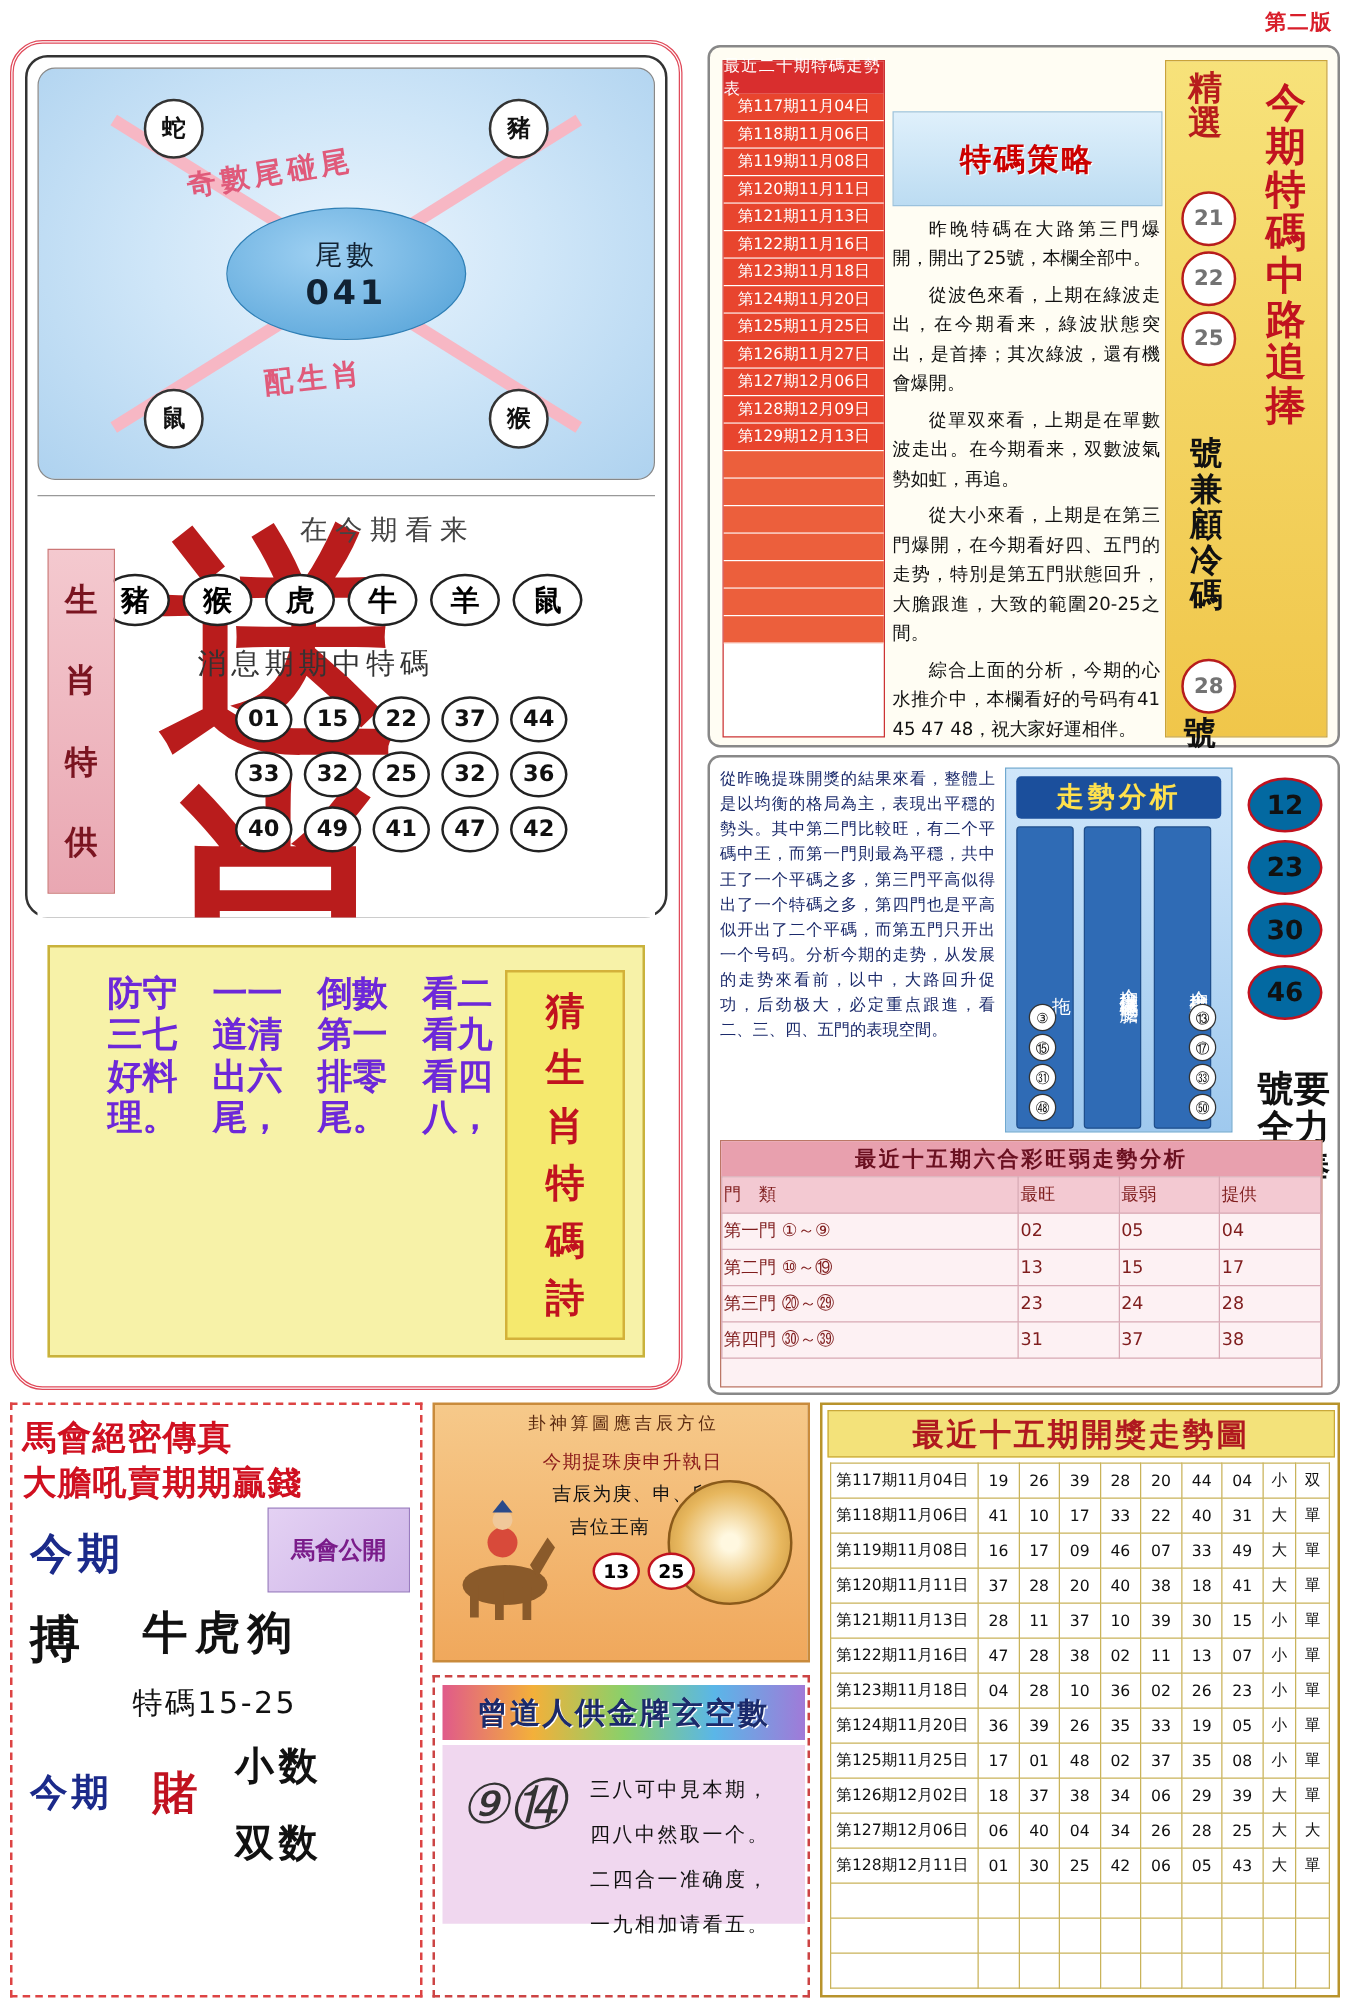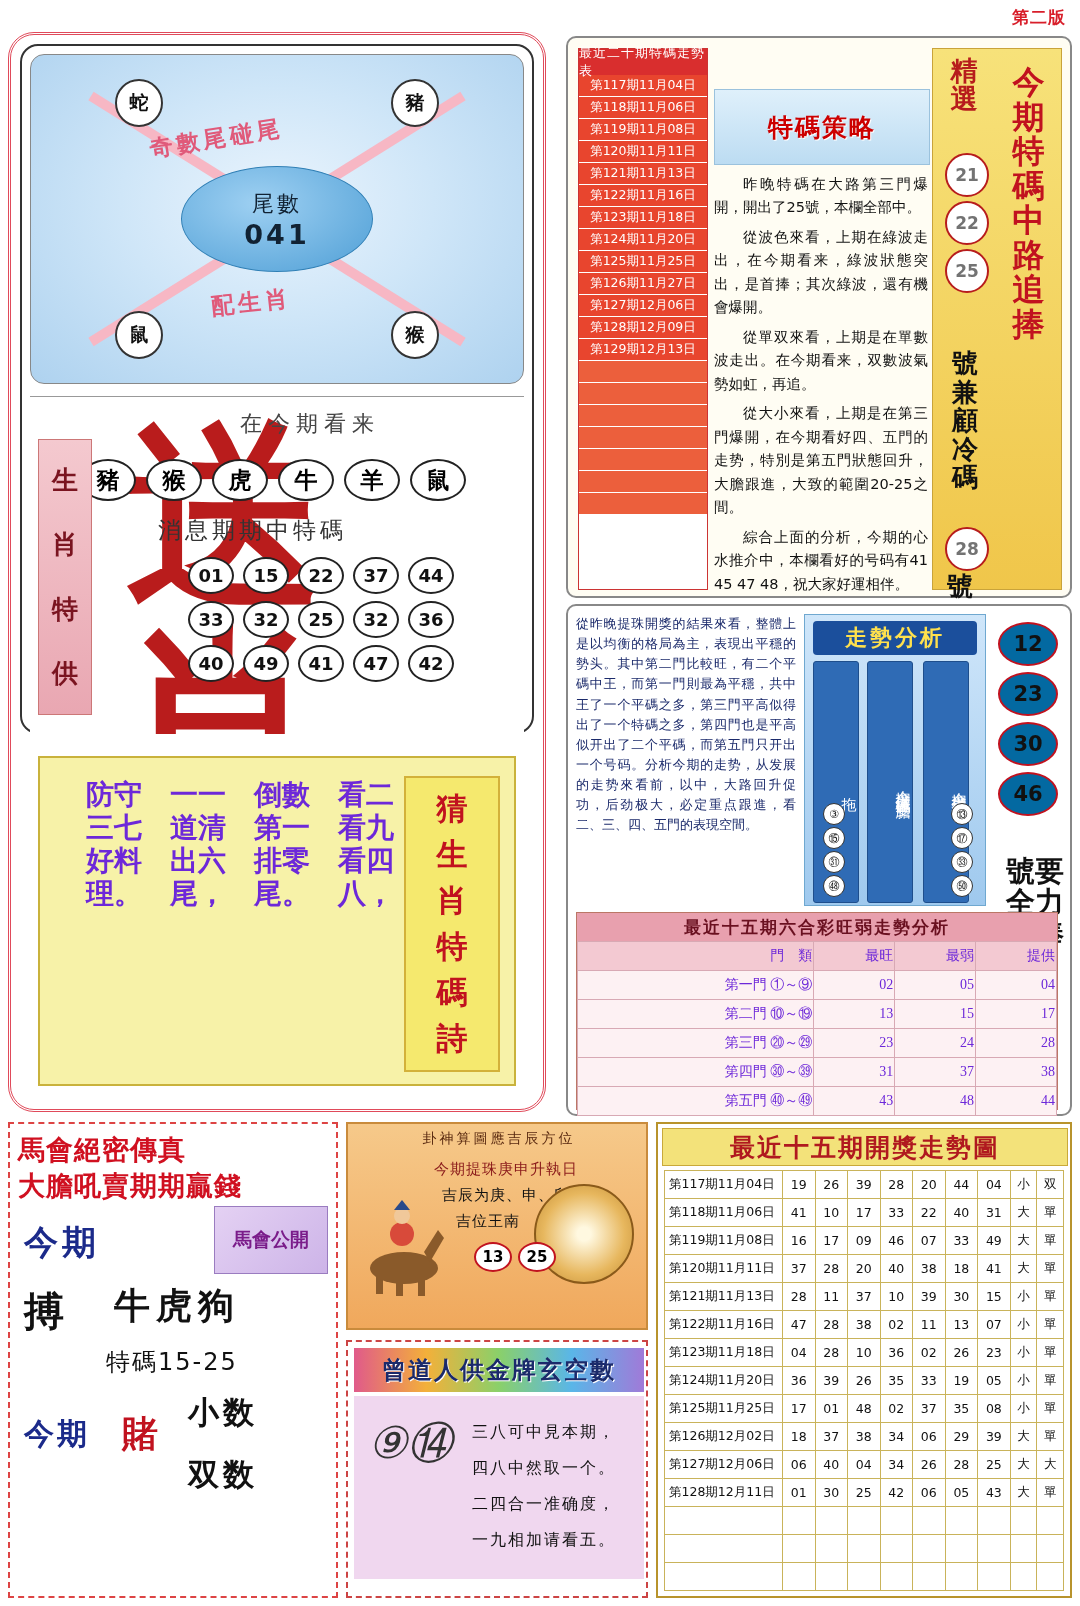--- a/index.html
+++ b/index.html
@@ -68,21 +68,21 @@
   #ta-mid{position:absolute;left:236px;top:8px;width:180px;height:290px;background:linear-gradient(180deg,#cfe6fa,#9fc9ee);border:1px solid #6fa8d0;}
   #ta-mid-title{position:absolute;left:8px;top:6px;width:164px;height:34px;background:#1b4f9c;color:#ffe14d;font-size:22px;font-weight:bold;display:flex;align-items:center;justify-content:center;letter-spacing:3px;border-radius:4px;}
   .ta-col{position:absolute;top:46px;width:44px;height:232px;background:#2f6bb5;border:1px solid #1e4e8c;border-radius:3px;color:#fff;font-size:15px;writing-mode:vertical-rl;text-orientation:upright;display:flex;align-items:flex-start;justify-content:center;padding-top:8px;letter-spacing:2px;}
   .ta-mini{position:absolute;width:20px;height:20px;border-radius:50%;background:#fff;border:1px solid #333;font-size:11px;display:flex;align-items:center;justify-content:center;color:#111;}
   #ta-balls{position:absolute;right:6px;top:10px;width:72px;}
   .ta-ball{width:56px;height:40px;margin:6px auto;border-radius:50%;background:#0369a1;border:2px solid #c1121f;display:flex;align-items:center;justify-content:center;font-size:21px;font-weight:bold;color:#111;}
   #ta-right-text{position:absolute;right:4px;top:250px;width:62px;font-size:29px;font-weight:bold;color:#111;text-align:center;line-height:1.08;}
   #ta-table{position:absolute;left:8px;top:306px;width:480px;height:196px;border:1px solid #b76;background:#fdf1f3;}
   #ta-table .hd{height:28px;background:#e8a0ae;color:#6a1020;font-size:17px;display:flex;align-items:center;justify-content:center;letter-spacing:2px;font-weight:bold;}
   #ta-table table{width:100%;border-collapse:collapse;font-size:14px;}
-  #ta-table th,#ta-table td{border:1px solid #d8a9b4;text-align:right;height:26px;color:#6d28d9;font-family:Liberation Serif, serif;}
+  #ta-table th,#ta-table td{border:1px solid #d8a9b4;text-align:left;height:26px;color:#7f1d1d;}
   #ta-table th{background:#f3c9d2;font-weight:normal;}
   #ta-table td{background:#fdf1f3;}
 
   
   #bl-box{left:8px;top:1122px;width:330px;height:476px;border:2px dashed #d44;background:#fff;}
   #bl-title1{position:absolute;left:8px;top:8px;font-size:27px;font-weight:bold;color:#d01020;letter-spacing:1px;}
   #bl-title2{position:absolute;left:8px;top:44px;font-size:27px;font-weight:bold;color:#d01020;letter-spacing:1px;}
   #bl-stamp{position:absolute;right:8px;top:82px;width:112px;height:66px;background:linear-gradient(135deg,#e4d1f3,#cdb4e8);border:1px solid #9a7cc0;display:flex;align-items:center;justify-content:center;color:#7a1c8a;font-size:19px;font-weight:bold;}
   #bl-cur{position:absolute;left:14px;top:96px;font-size:34px;font-weight:bold;color:#1b2a8a;letter-spacing:4px;}
   #bl-bo{position:absolute;left:14px;top:160px;font-size:40px;font-weight:bold;color:#111;}
@@ -100,21 +100,21 @@
   #bm-l2{position:absolute;left:94px;top:62px;font-size:15px;color:#111;letter-spacing:1px;}
   #bm-l3{position:absolute;left:108px;top:88px;font-size:15px;color:#111;letter-spacing:1px;}
   .bm-ball{position:absolute;top:118px;width:34px;height:26px;border-radius:50%;background:#fff;border:2px solid #c1121f;display:flex;align-items:center;justify-content:center;font-size:15px;font-weight:bold;}
   #bm-horse{position:absolute;left:10px;top:48px;width:92px;height:130px;}
   #bm-wheel{position:absolute;right:12px;top:60px;width:96px;height:96px;border-radius:50%;background:radial-gradient(circle,#fff8e0 10%,#e7b75e 60%,#c08a33 100%);border:2px solid #8a5a1a;}
 
   
   #bp-box{left:346px;top:1340px;width:302px;height:258px;background:#fff;border:2px dashed #c44;}
   #bp-bar{position:absolute;left:6px;top:6px;width:290px;height:44px;background:linear-gradient(90deg,#e05a8a,#f3b03a,#8ad06a,#5ab6e8,#a07ad8);display:flex;align-items:center;justify-content:center;}
   #bp-bar span{font-size:24px;font-weight:bold;color:#1b2a6b;letter-spacing:2px;text-shadow:1px 1px 0 #fff;}
-  #bp-body{position:absolute;left:6px;top:54px;width:290px;height:183px;background:#f0d7ef;}
+  #bp-body{position:absolute;left:6px;top:54px;width:290px;height:143px;background:#f0d7ef;}
   #bp-sign{position:absolute;left:14px;top:18px;font-size:44px;color:#333;font-family:"DejaVu Serif","Liberation Serif",serif;font-style:italic;}
   .bp-line{position:absolute;left:118px;font-size:16px;color:#111;letter-spacing:2px;}
 
   
   #br-box{left:656px;top:1122px;width:416px;height:476px;border:2px solid #b8932c;background:#fff;}
   #br-title{position:absolute;left:4px;top:4px;width:404px;height:36px;background:#f3e27a;border:1px solid #c9a93a;display:flex;align-items:center;justify-content:center;font-size:25px;font-weight:bold;color:#b0191f;letter-spacing:2px;}
   #br-table{position:absolute;left:6px;top:46px;width:400px;border-collapse:collapse;font-size:12.5px;}
   #br-table td{border:1px solid #c9b35a;height:25px;text-align:center;color:#111;}
   #br-table td.d{width:112px;text-align:left;padding-left:4px;}
 </style>
@@ -310,26 +310,20 @@
           <td>23</td>
           <td>24</td>
           <td>28</td>
         </tr>
         <tr>
           <td>第四門 ㉚～㊴</td>
           <td>31</td>
           <td>37</td>
           <td>38</td>
         </tr>
-        <tr>
-          <td>第五門 ㊵～㊾</td>
-          <td>43</td>
-          <td>48</td>
-          <td>44</td>
-        </tr>
       </tbody>
         </table>
     </div>
   </div>
 
   <div class="abs" id="bl-box">
     <div id="bl-title1">馬會絕密傳真</div>
     <div id="bl-title2">大膽吼賣期期贏錢</div>
     <div id="bl-stamp">馬會公開</div>
     <div id="bl-cur">今期</div>

